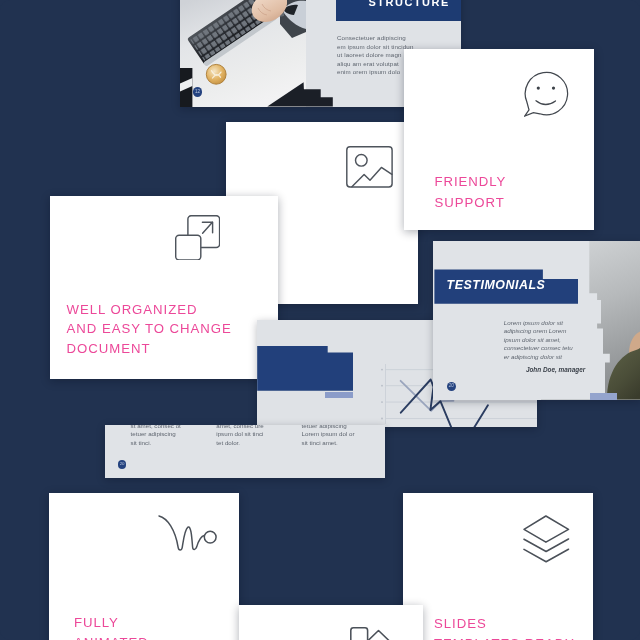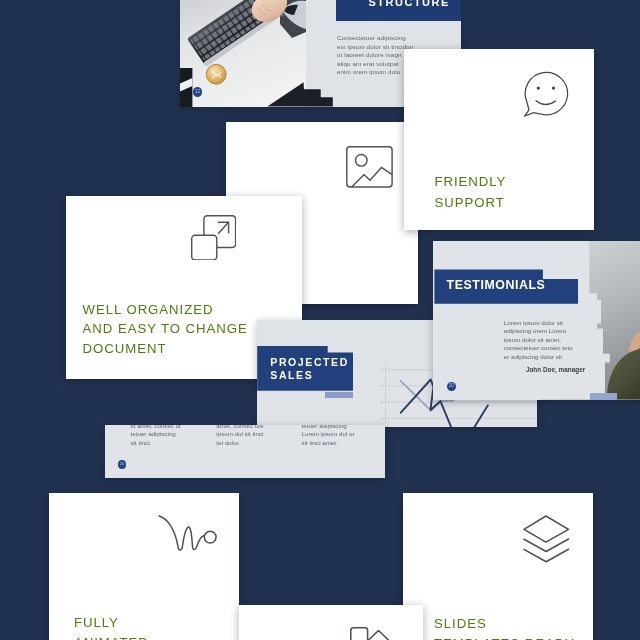--- a/index.html
+++ b/index.html
@@ -2,21 +2,21 @@
 <html><head>
 <meta charset="utf-8">
 <style>
   html,body{margin:0;padding:0;}
   body{width:640px;height:640px;overflow:hidden;background:#213250;
        font-family:"Liberation Sans",sans-serif;-webkit-font-smoothing:antialiased;}
   #stage{position:relative;width:640px;height:640px;background:#213250;overflow:hidden;border-radius:10px;}
 
   .card{position:absolute;background:#fff;box-shadow:0 2px 9px rgba(6,12,26,.33);}
   .slide{position:absolute;background:#e0e3e7;box-shadow:0 2px 8px rgba(6,12,26,.28);overflow:hidden;}
-  .feat-title{position:absolute;color:#4d7c0f;font-size:13.2px;letter-spacing:.95px;
+  .feat-title{position:absolute;color:#ec4899;font-size:13.2px;letter-spacing:.95px;
               line-height:19.8px;font-weight:400;white-space:pre;}
   .ico{position:absolute;}
   .stair{position:absolute;left:0;top:0;pointer-events:none;}
   .ico svg{display:block;}
   .banner{position:absolute;background:#1d3b72;color:#fff;font-weight:700;}
   .banner span{position:absolute;white-space:pre-line;}
   .pagedot{position:absolute;border-radius:50%;background:#25437f;color:#b9c6de;
            font-size:6px;display:flex;align-items:center;justify-content:center;line-height:1;}
   .body-txt{position:absolute;color:#5b626c;white-space:pre-line;}
 
@@ -31,21 +31,21 @@
 
   
   #card-free-images{left:226px;top:122px;width:192px;height:182px;}
   #ico-image{left:119.8px;top:23.6px;}
   #t-free-images{left:33.9px;top:125px;}
 
   #card-friendly{left:404px;top:49px;width:190px;height:181px;}
   #ico-smiley{left:120.2px;top:21.6px;}
   #t-friendly{left:30.5px;top:123px;line-height:20.6px;}
 
-  #card-well-organized{left:66px;top:196px;width:192px;height:183px;padding-left:44px;}
+  #card-well-organized{left:50px;top:196px;width:228px;height:183px;}
   #ico-resize{left:124.9px;top:19.1px;}
   #t-well-organized{left:16.6px;top:103.5px;}
 
   
   #slide-sales{left:256.6px;top:320px;width:280.2px;height:107px;background:#dfe2e6;}
   #banner-sales{left:0.6px;top:25.5px;width:96.2px;height:45.2px;background:none;}
   #banner-sales .bshape{position:absolute;left:0;top:0;width:96.2px;height:45.2px;background:#22407b;
       clip-path:polygon(0 0, 70.5px 0, 70.5px 6.9px, 96.2px 6.9px, 96.2px 45.2px, 0 45.2px);}
   #banner-sales span{left:13.1px;top:10.1px;font-size:10.5px;letter-spacing:1.6px;line-height:13.7px;z-index:2;}
   .banner-shadow{position:absolute;left:68.7px;top:71.6px;width:27.5px;height:6.8px;background:#8b9cc9;}
@@ -53,21 +53,21 @@
 
   
   #slide-columns{left:105px;top:424.8px;width:279.6px;height:53.5px;background:#e0e3e7;}
   .col{font-size:6.2px;line-height:8.4px;color:#5e656f;}
   .c1{left:25.6px;top:-2.8px;}
   .c2{left:111.3px;top:-2.8px;}
   .c3{left:196.6px;top:-2.8px;}
   #dot-columns{left:12.8px;top:35.4px;width:8.6px;height:8.6px;font-size:4.4px;}
 
   
-  #slide-testimonials{left:432.5px;top:241.4px;width:208px;height:158.6px;background:#e0e3e7;}
+  #slide-testimonials{left:432.5px;top:241.4px;width:208px;height:158.6px;background:#e0e3e7;font-style:italic;}
   #slide-testimonials .person{position:absolute;left:108px;top:0;width:100px;height:158.6px;overflow:hidden;}
   #slide-testimonials .person svg{display:block;}
   #banner-testi{left:1.9px;top:28px;width:144px;height:34.4px;background:none;}
   #banner-testi .bshape{position:absolute;left:0;top:0;width:144px;height:34.4px;background:#22407b;
       clip-path:polygon(0 0, 108.5px 0, 108.5px 9.6px, 144px 9.6px, 144px 34.4px, 0 34.4px);}
   #banner-testi span{left:12.2px;top:7.5px;font-size:12.4px;letter-spacing:0.55px;line-height:16px;z-index:2;}
   #testi-quote{left:71.3px;top:77.2px;font-size:6.2px;line-height:8.6px;color:#5e656f;}
   #testi-author{position:absolute;left:93.4px;top:124.3px;font-size:6.4px;font-weight:700;color:#3a4049;line-height:8.6px;}
   #dot-testi{left:14px;top:140.4px;width:9.6px;height:9.6px;font-size:4.6px;}
   .accent-testi{position:absolute;left:157.2px;top:151.9px;width:26.9px;height:6.7px;background:#94a4cd;}
@@ -194,22 +194,20 @@
       </svg>
     </span>
     <div class="feat-title" id="t-well-organized">WELL ORGANIZED
 AND EASY TO CHANGE
 DOCUMENT</div>
   </div>
 
   <div class="slide" id="slide-sales">
     <div class="banner" id="banner-sales">
       <span class="bshape"></span>
-      <span>PROJECTED
-SALES</span>
     </div>
     <div class="banner-shadow"></div>
     <svg class="chart" id="sales-chart" width="175" height="107" viewBox="0 0 175 107" fill="none">
       <g stroke="#cbd0d7" stroke-width="0.9">
         <path d="M0 49.6 H160 M0 65.7 H172 M0 82.1 H172 M0 98.5 H170"></path>
         <path d="M0.5 44 V104"></path>
       </g>
       <g fill="#b7bdc6">
         <circle cx="-3" cy="49.6" r="0.9"></circle>
           <circle cx="-3" cy="65.7" r="0.9"></circle>

